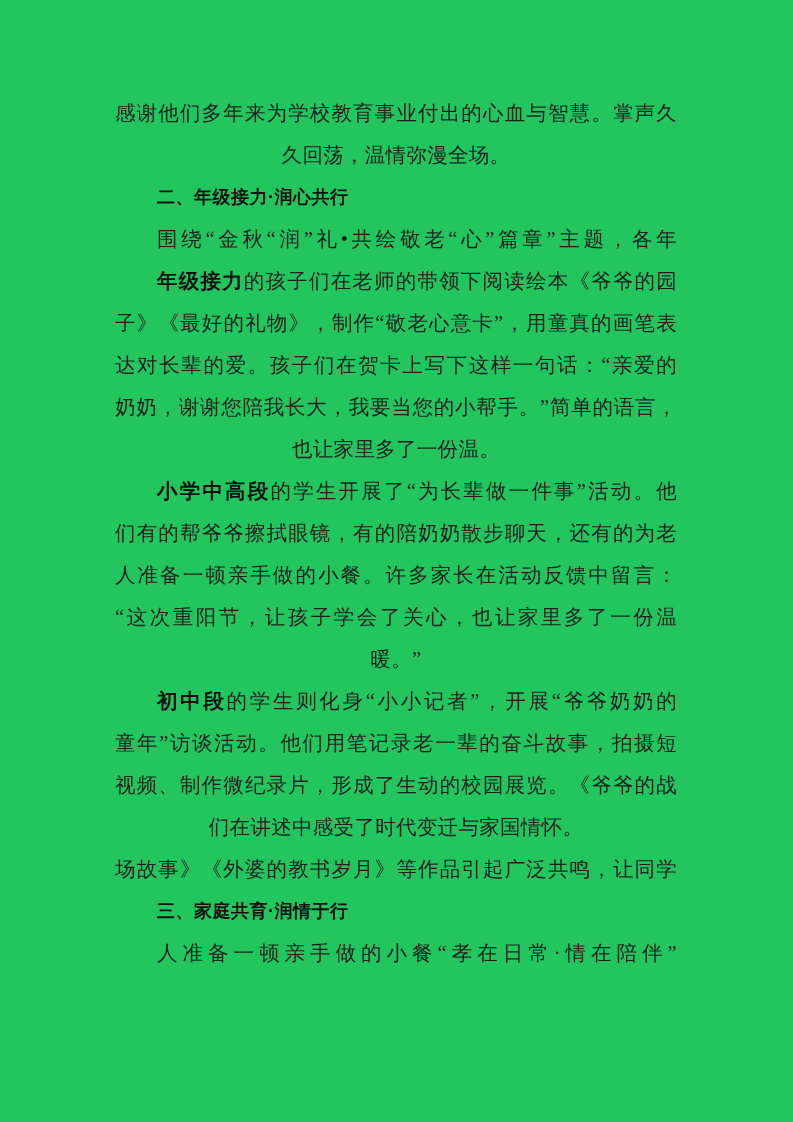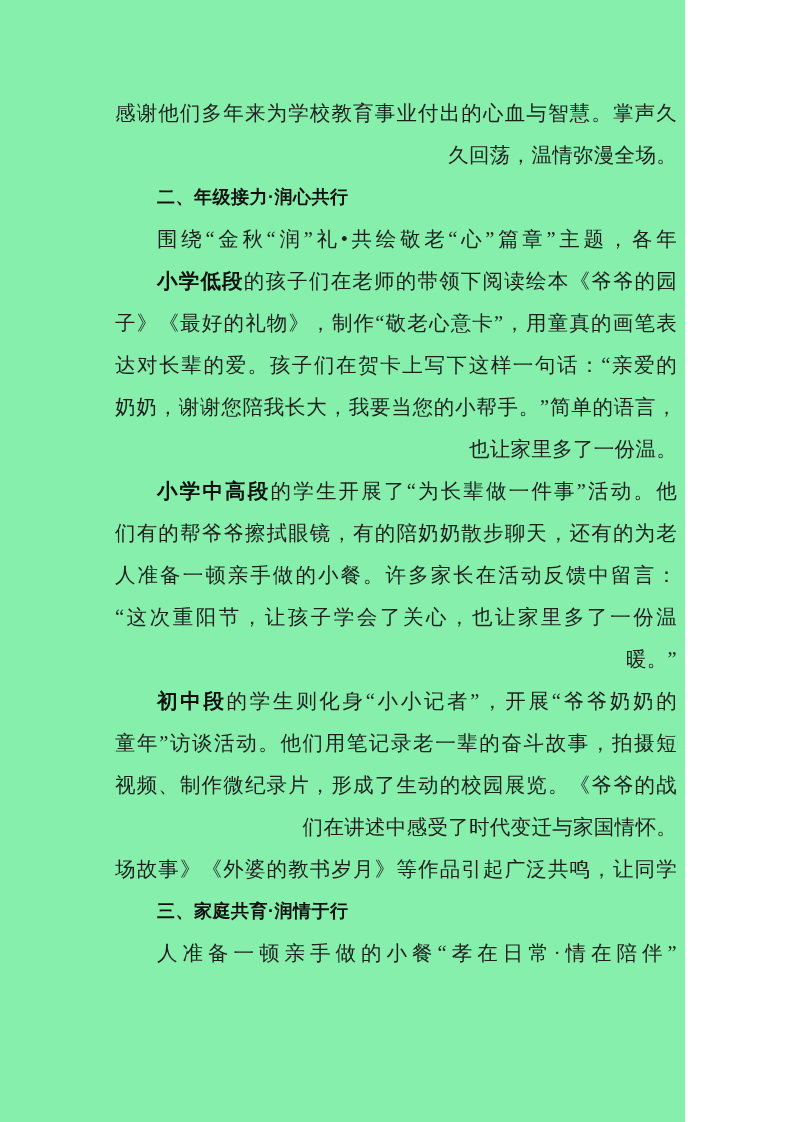--- a/index.html
+++ b/index.html
@@ -2,40 +2,40 @@
 <html><head>
 <meta charset="utf-8">
 <style>
   html, body {
     margin: 0;
     padding: 0;
     background: #ffffff;
   }
   .page {
     position: relative;
-    width: 685px;
+    width: 793px;
     height: 1122px;
-    background: #86efac;
+    background: #22c55e;
     overflow: hidden;
     color: #1f1f1f;
     font-family: "Liberation Serif", "DejaVu Serif", serif;
   }
   .content {
     position: absolute;
     left: 115px;
     top: 92px;
     width: 562px;
   }
   .para { margin: 0; padding: 0; }
   .line {
     font-size: 20.5px;
     line-height: 42px;
     height: 42px;
     letter-spacing: 0.3px;
-    text-align: right;
+    text-align: center;
     white-space: normal;
     overflow: visible;
   }
   .line.just {
     text-align: justify;
     text-align-last: justify;
   }
   .line.indent { padding-left: 42px; }
   .heading {
     font-size: 18px;
@@ -61,21 +61,21 @@
   <div class="content" id="doc-content">
       <div class="para">
         <div class="line just"><span class="run">感谢他们多年来为学校教育事业付出的心血与智慧。掌声久</span></div>
         <div class="line"><span class="run">久回荡，温情弥漫全场。</span></div>
       </div>
       <div class="heading">二、年级接力·润心共行</div>
       <div class="para">
         <div class="line just indent"><span class="run">围绕“金秋“润”礼•共绘敬老“心”篇章”主题，各年</span></div>
       </div>
       <div class="para">
-        <div class="line just indent"><span class="run run-bold">小学低段</span><span class="run">的孩子们在老师的带领下阅读绘本《爷爷的园</span></div>
+        <div class="line just indent"><span class="run run-bold">年级接力</span><span class="run">的孩子们在老师的带领下阅读绘本《爷爷的园</span></div>
         <div class="line just"><span class="run">子》《最好的礼物》，制作“敬老心意卡”，用童真的画笔表</span></div>
         <div class="line just"><span class="run">达对长辈的爱。孩子们在贺卡上写下这样一句话：“亲爱的</span></div>
         <div class="line just"><span class="run">奶奶，谢谢您陪我长大，我要当您的小帮手。”简单的语言，</span></div>
         <div class="line"><span class="run">也让家里多了一份温。</span></div>
       </div>
       <div class="para">
         <div class="line just indent"><span class="run run-bold">小学中高段</span><span class="run">的学生开展了“为长辈做一件事”活动。他</span></div>
         <div class="line just"><span class="run">们有的帮爷爷擦拭眼镜，有的陪奶奶散步聊天，还有的为老</span></div>
         <div class="line just"><span class="run">人准备一顿亲手做的小餐。许多家长在活动反馈中留言：</span></div>
         <div class="line just"><span class="run">“这次重阳节，让孩子学会了关心，也让家里多了一份温</span></div>

